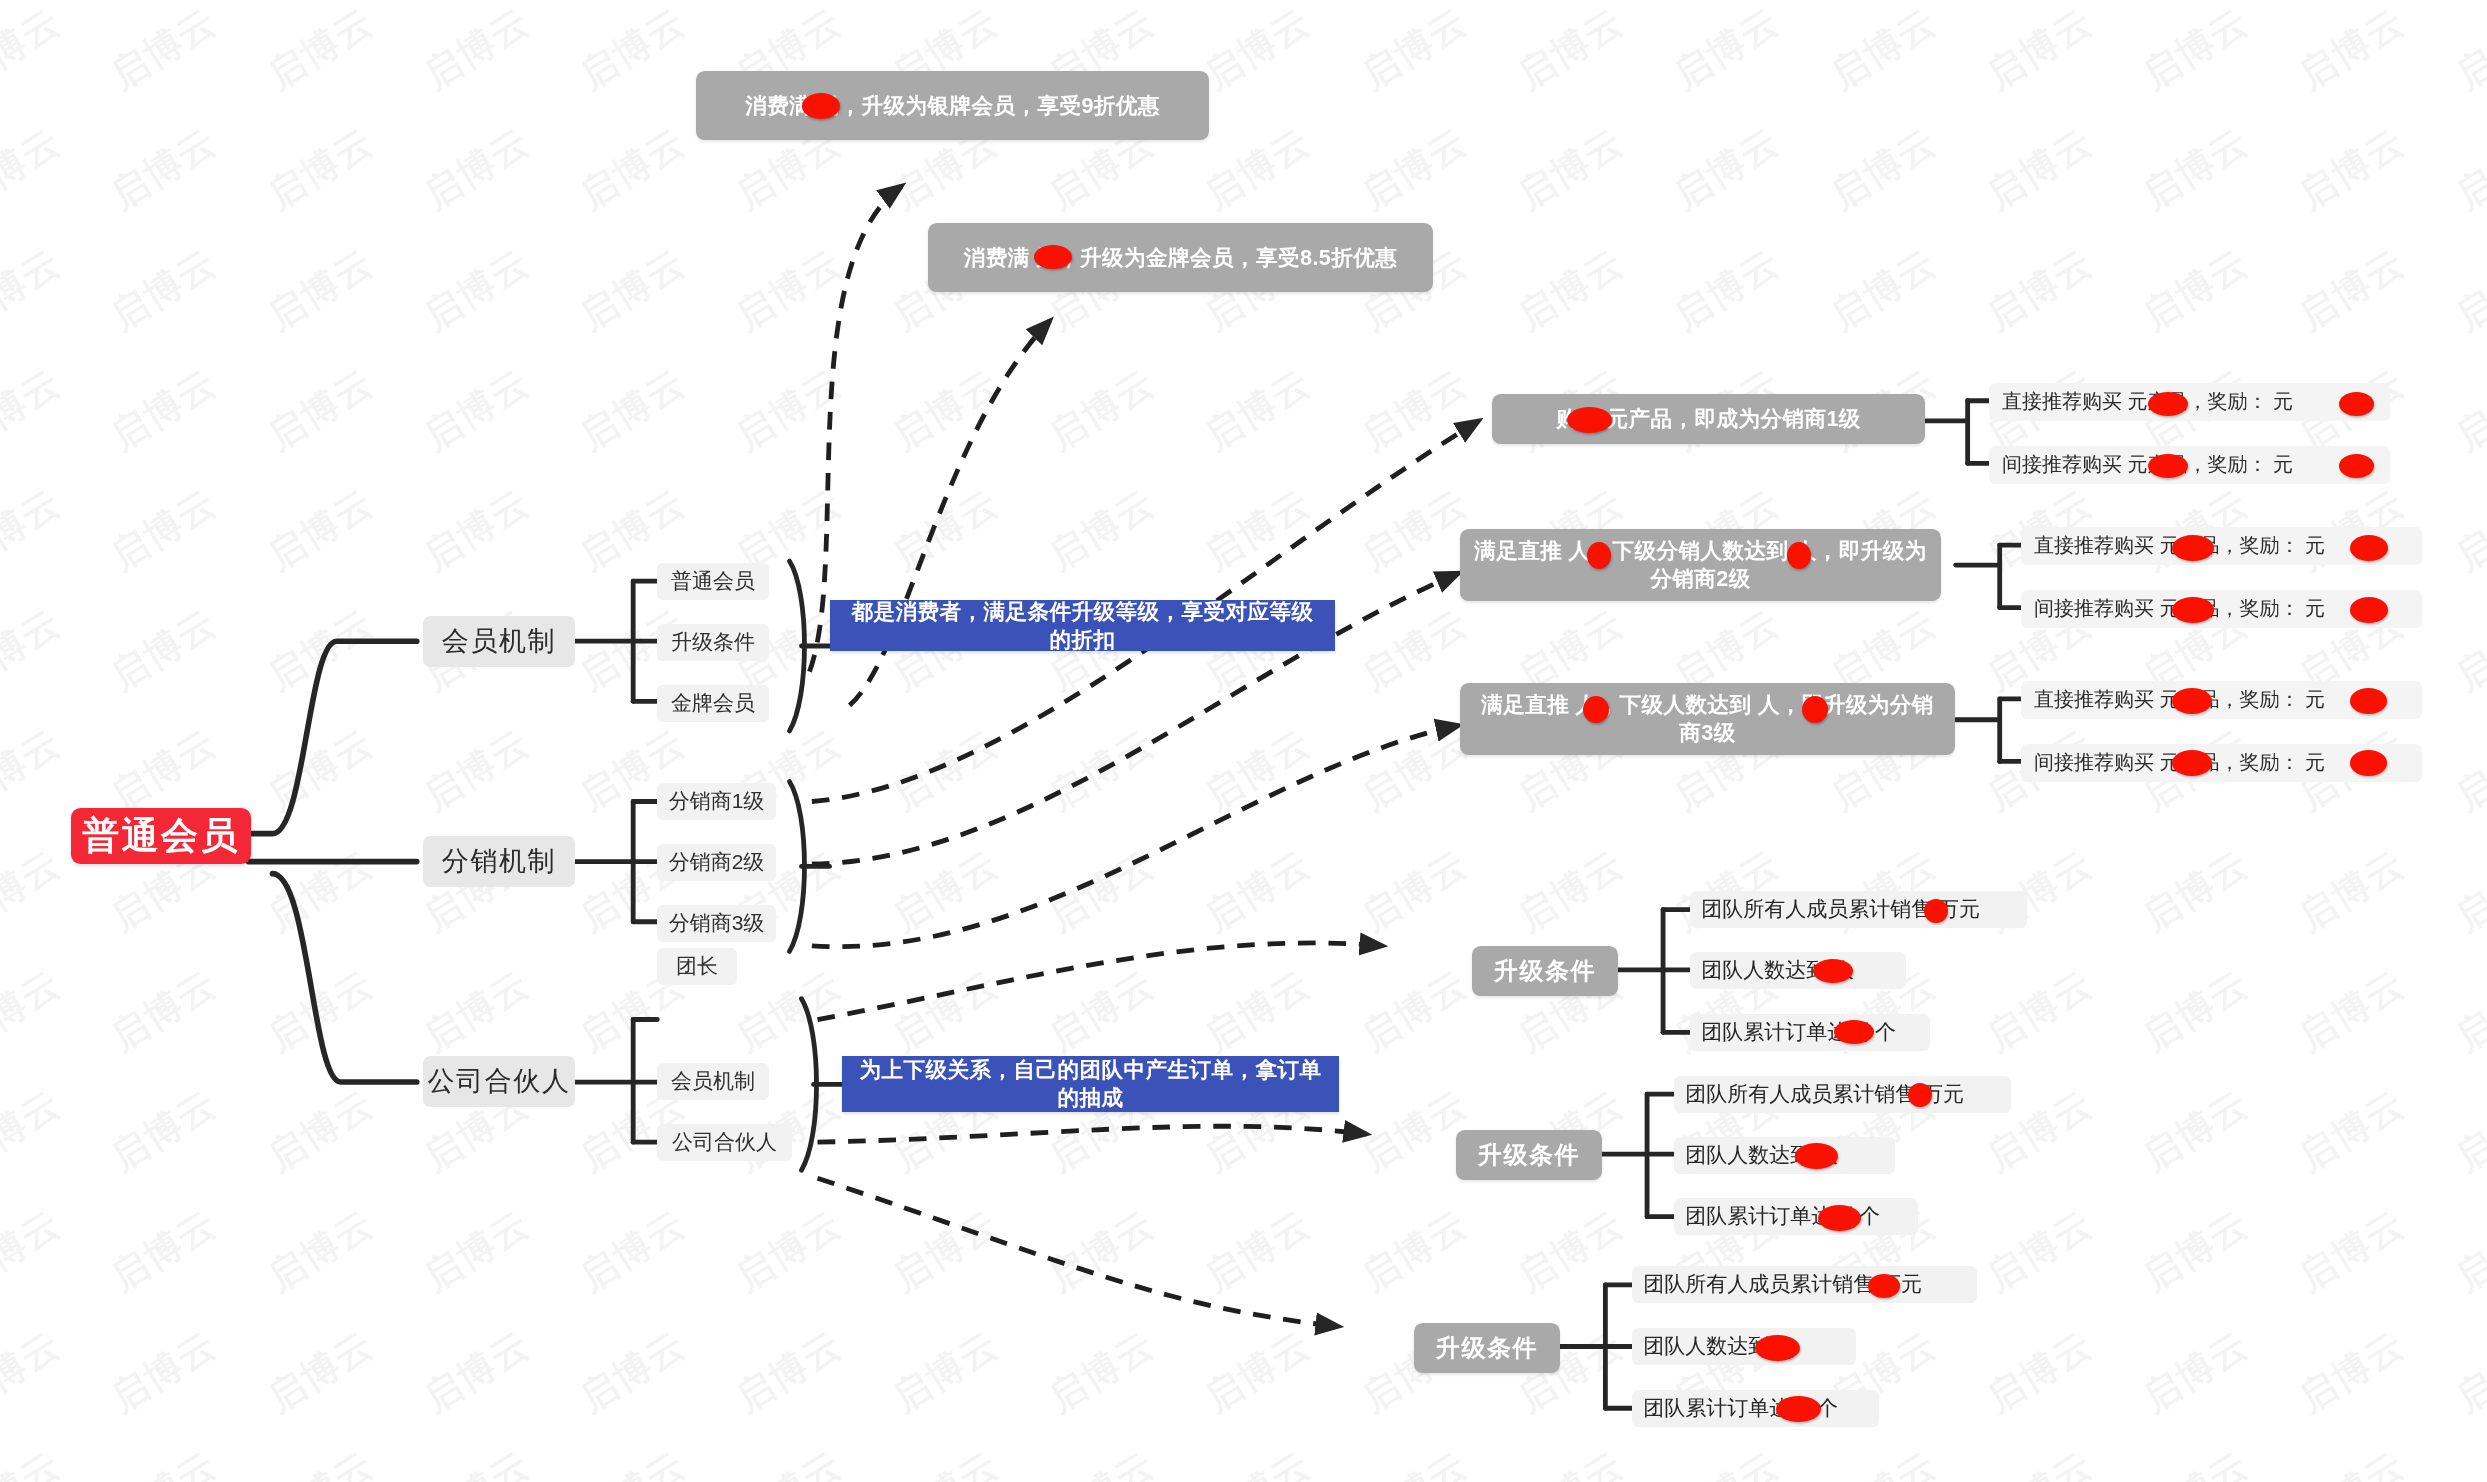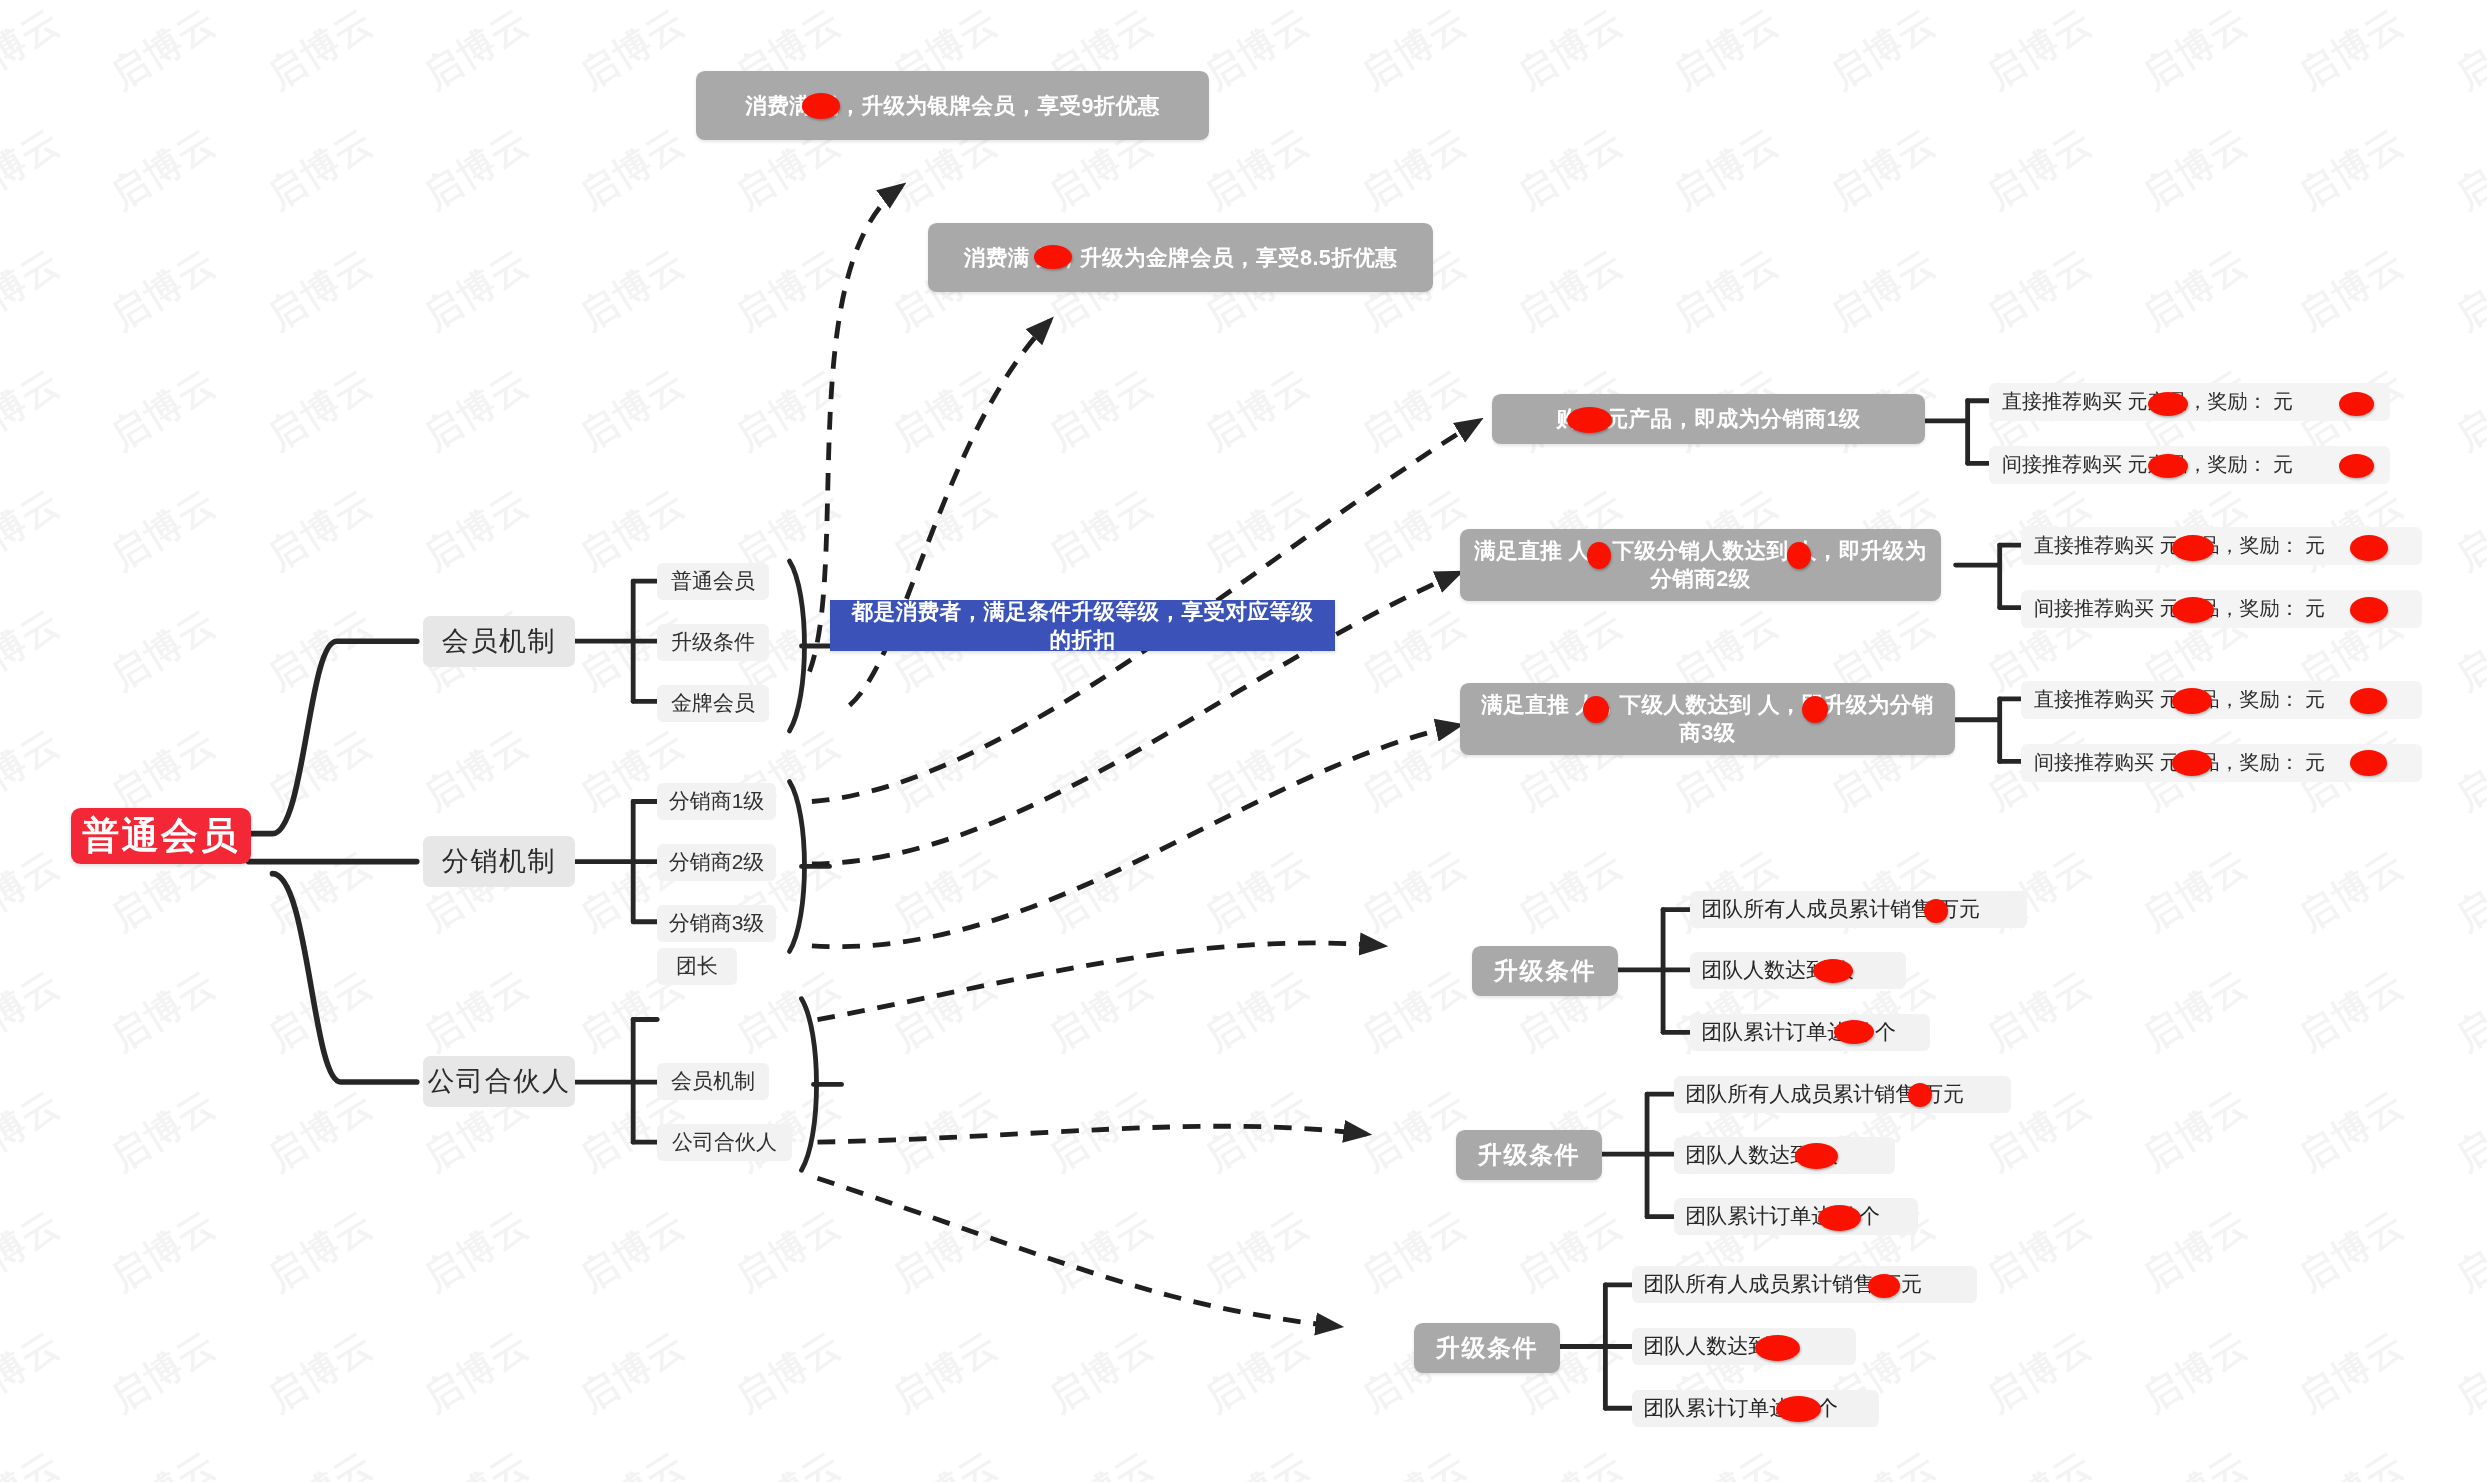--- a/index.html
+++ b/index.html
@@ -604,20 +604,23 @@
   <div class="node leaf leaf-center" style="left:657px; top:948px; width:80px; height:37px;">
     <span class="txt">团长</span>
   </div>
   <div class="node leaf leaf-center" style="left:657px; top:1063px; width:112px; height:37px;">
     <span class="txt">会员机制</span>
   </div>
   <div class="node leaf leaf-center" style="left:657px; top:1124px; width:135px; height:37px;">
     <span class="txt">公司合伙人</span>
   </div>
 
+  <div class="node blue-card" style="left:842px; top:1056px; width:497px; height:56px;">
+    <span class="txt">为上下级关系，自己的团队中产生订单，拿订单的抽成</span>
+  </div>
 
   <div class="node gray-pill" style="left:1472px; top:946px; width:146px; height:50px;">
     <span class="txt">升级条件</span>
   </div>
   <div class="node cond-item" style="left:1690px; top:891px; width:337px; height:37px;">
     <span class="txt">团队所有人成员累计销售  万元</span>
   </div>
   <div class="blob" style="left:1924px; top:899px; width:24px; height:24px;"></div>
 
   <div class="node cond-item" style="left:1690px; top:952px; width:216px; height:37px;">

